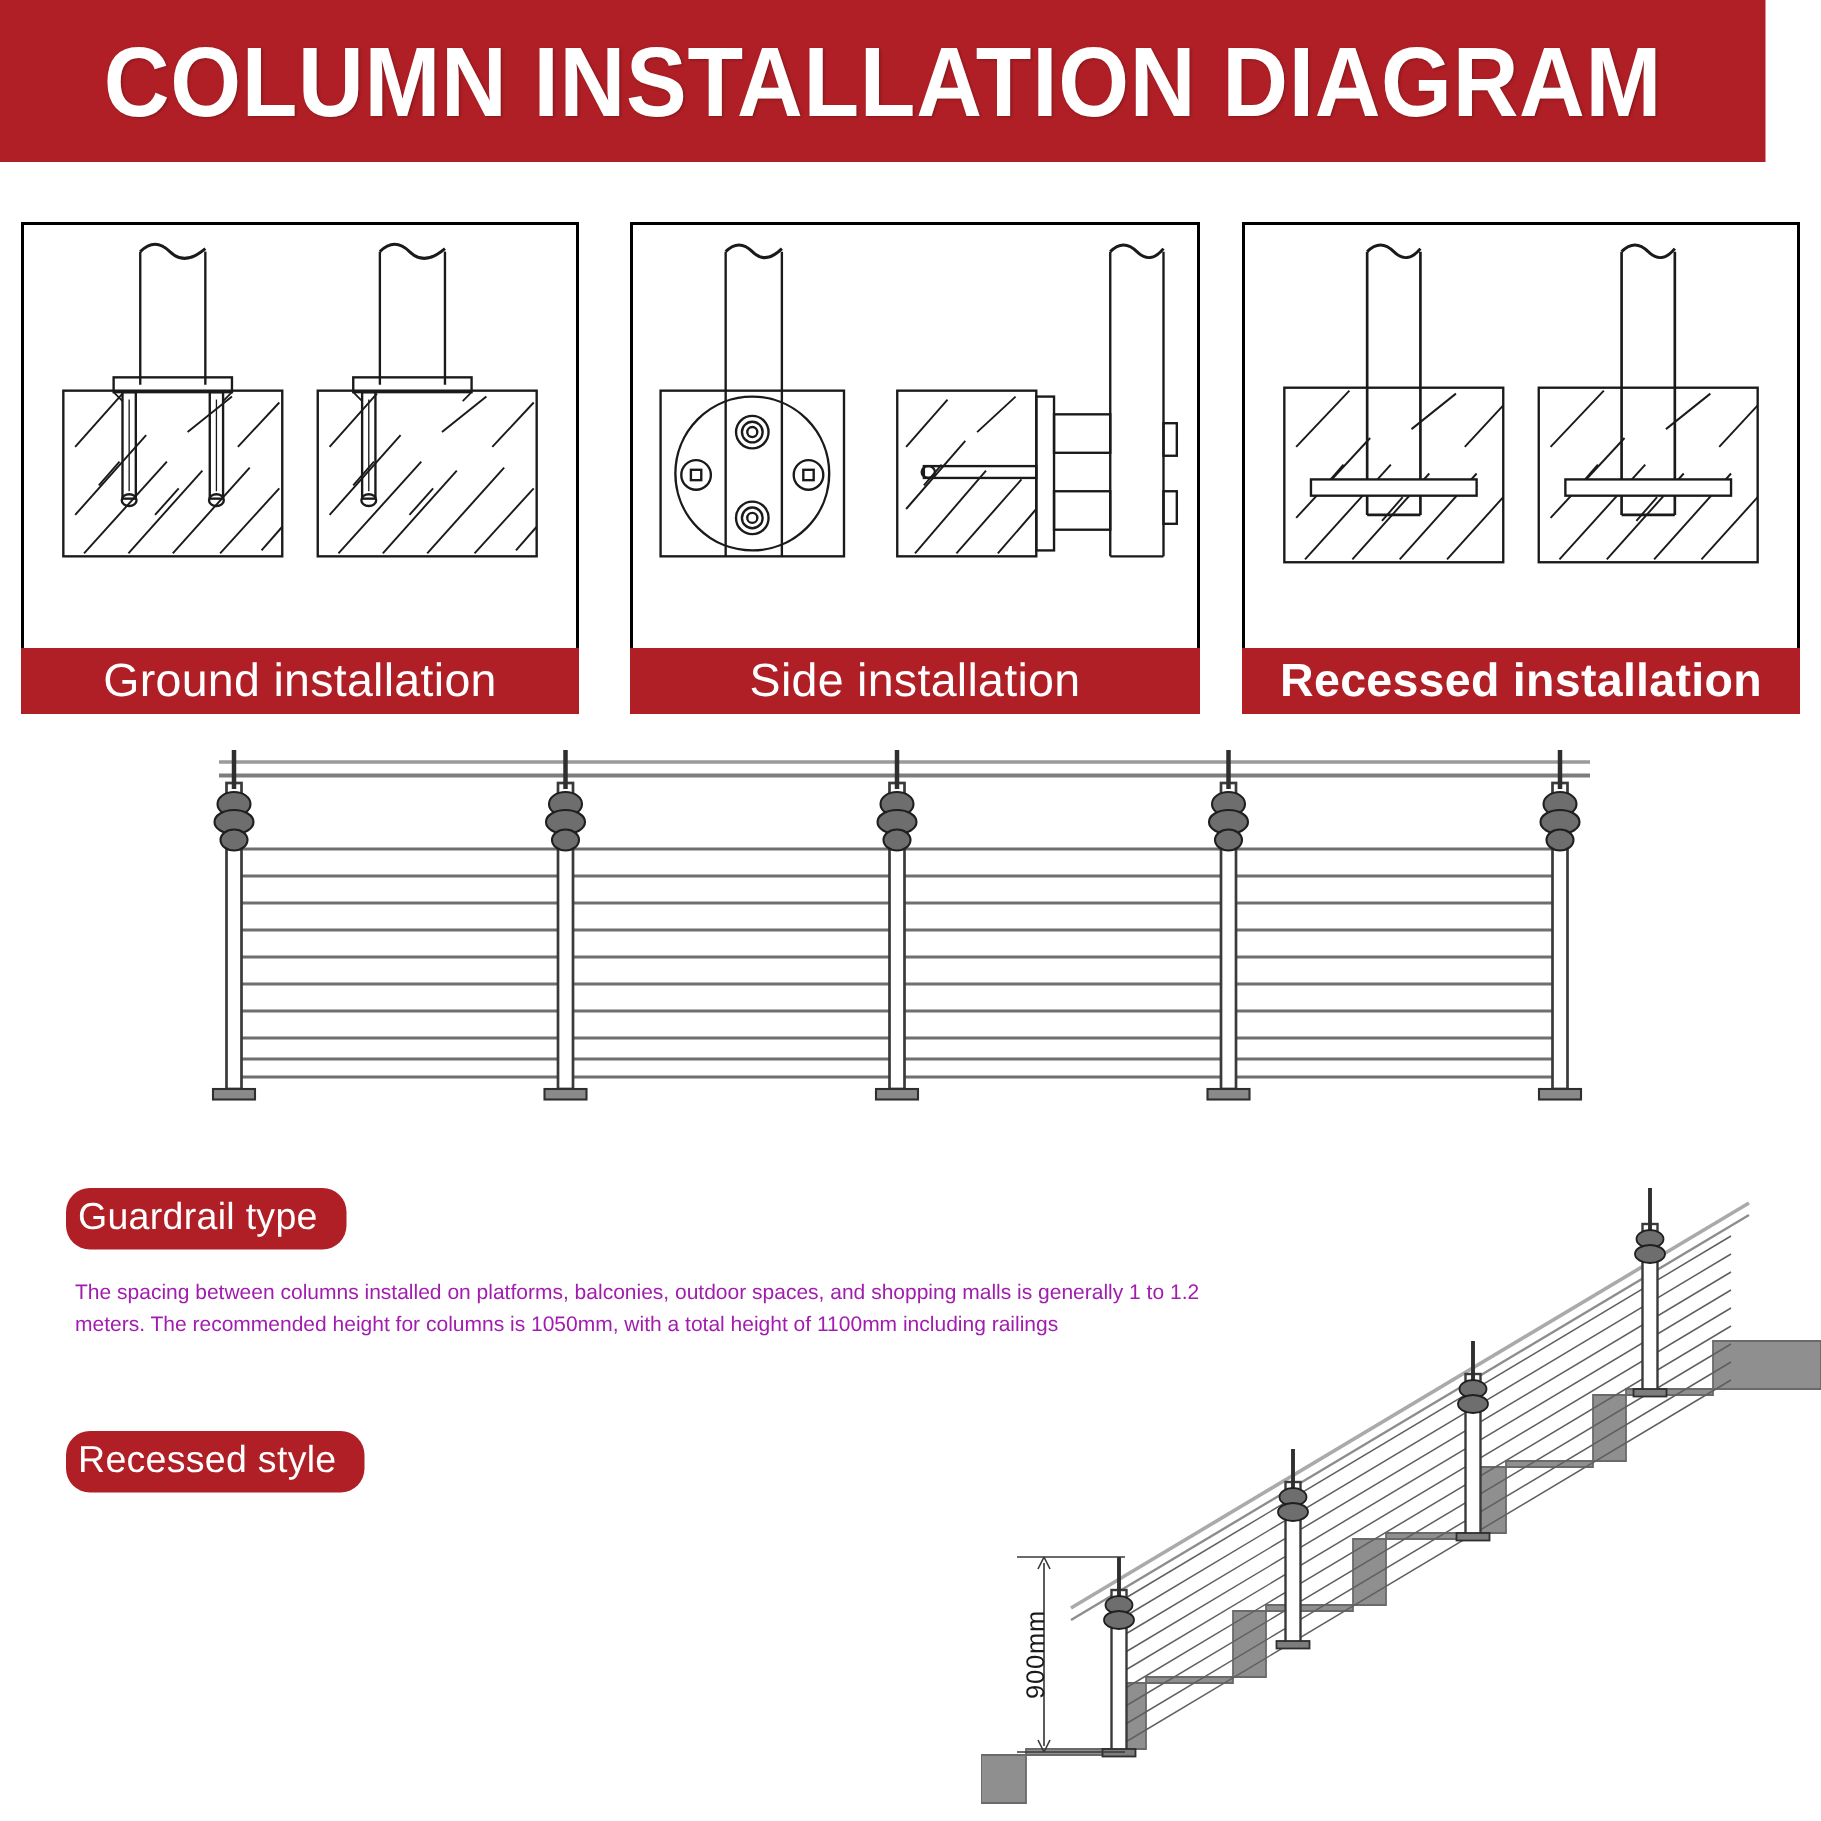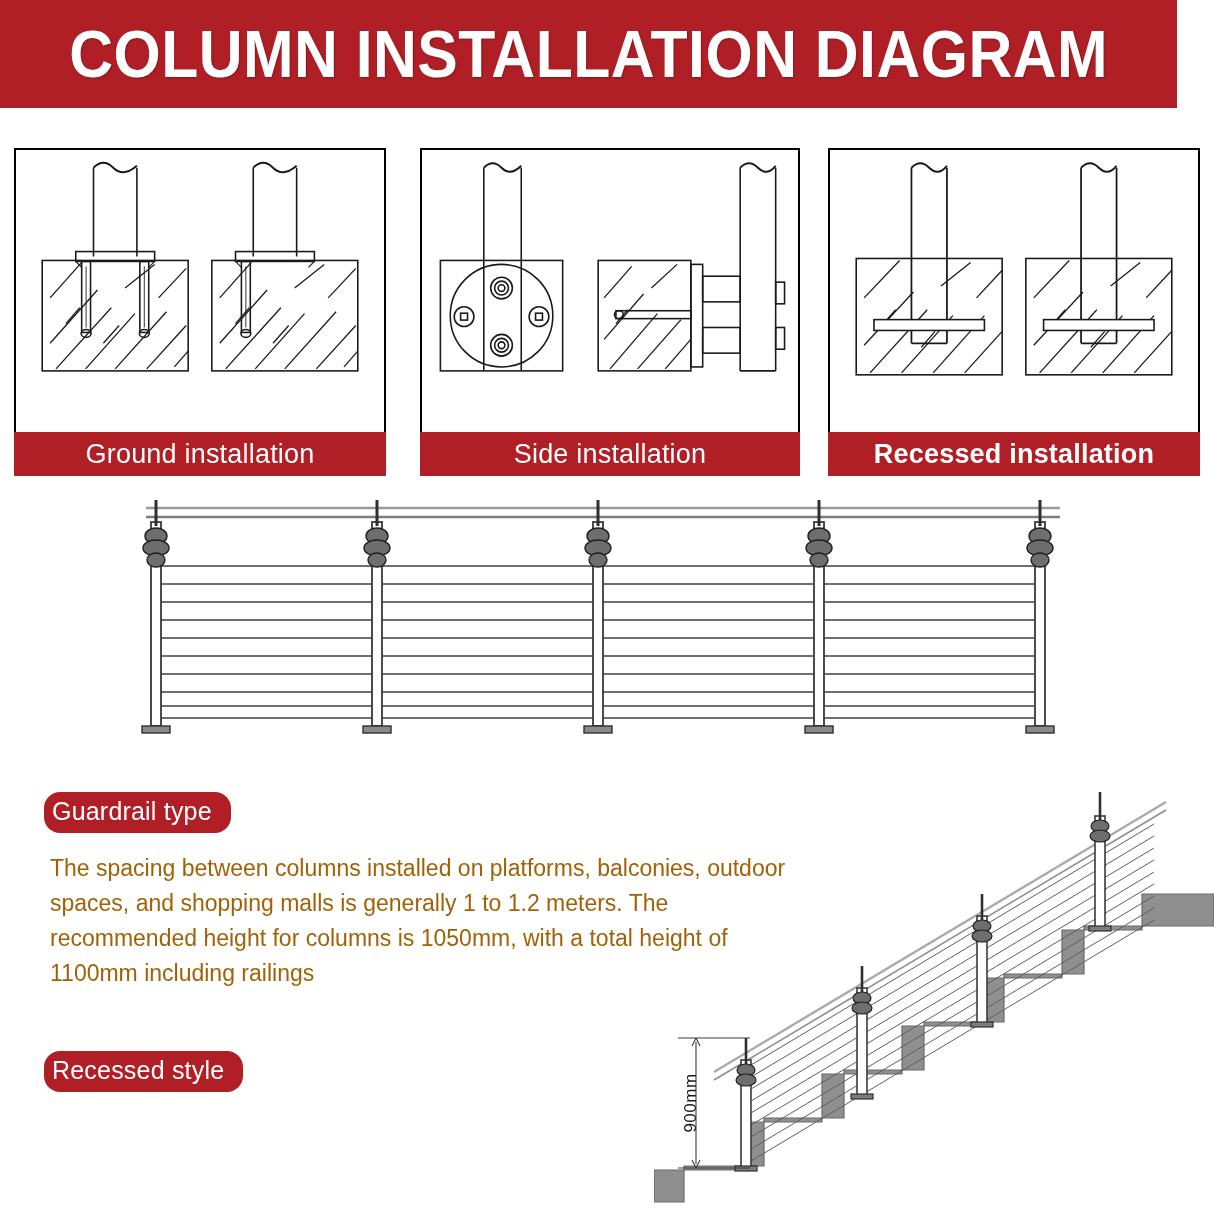--- a/index.html
+++ b/index.html
@@ -44,21 +44,21 @@
     border:2px solid #000;
     background:#fff;
     position:relative;
     overflow:hidden;
   }
   .panel-caption{
     height:44px;
     background:#b01f25;
     color:#fff;
     display:flex;align-items:center;justify-content:center;
-    font-size:27px;
+    font-size:31px;
     letter-spacing:.2px;
     position:relative;
     top:-4px;
     z-index:3;
   }
   .panel-svg{display:block;width:100%;height:100%;}
   
   .railing{
     position:absolute;left:0;top:492px;width:1214px;height:250px;
   }
@@ -75,23 +75,23 @@
     background:#b01f25;
     color:#fff;
     border-radius:16px;
     padding:7px 19px 9px 8px;
     font-size:25px;
     line-height:1;
     letter-spacing:.2px;
   }
   .para{
     margin:18px 0 0 6px;
-    font-size:23px;
+    font-size:14px;
     line-height:1.52;
-    color:#a16207;
+    color:#a21caf;
     max-width:768px;
   }
   .block-2{margin-top:60px;}
   .block-2 .para{max-width:600px;}
   
   .stairs{
     position:absolute;right:0;top:0;width:560px;height:444px;
   }
   .stairs svg{display:block;width:100%;height:100%;}
 </style>

